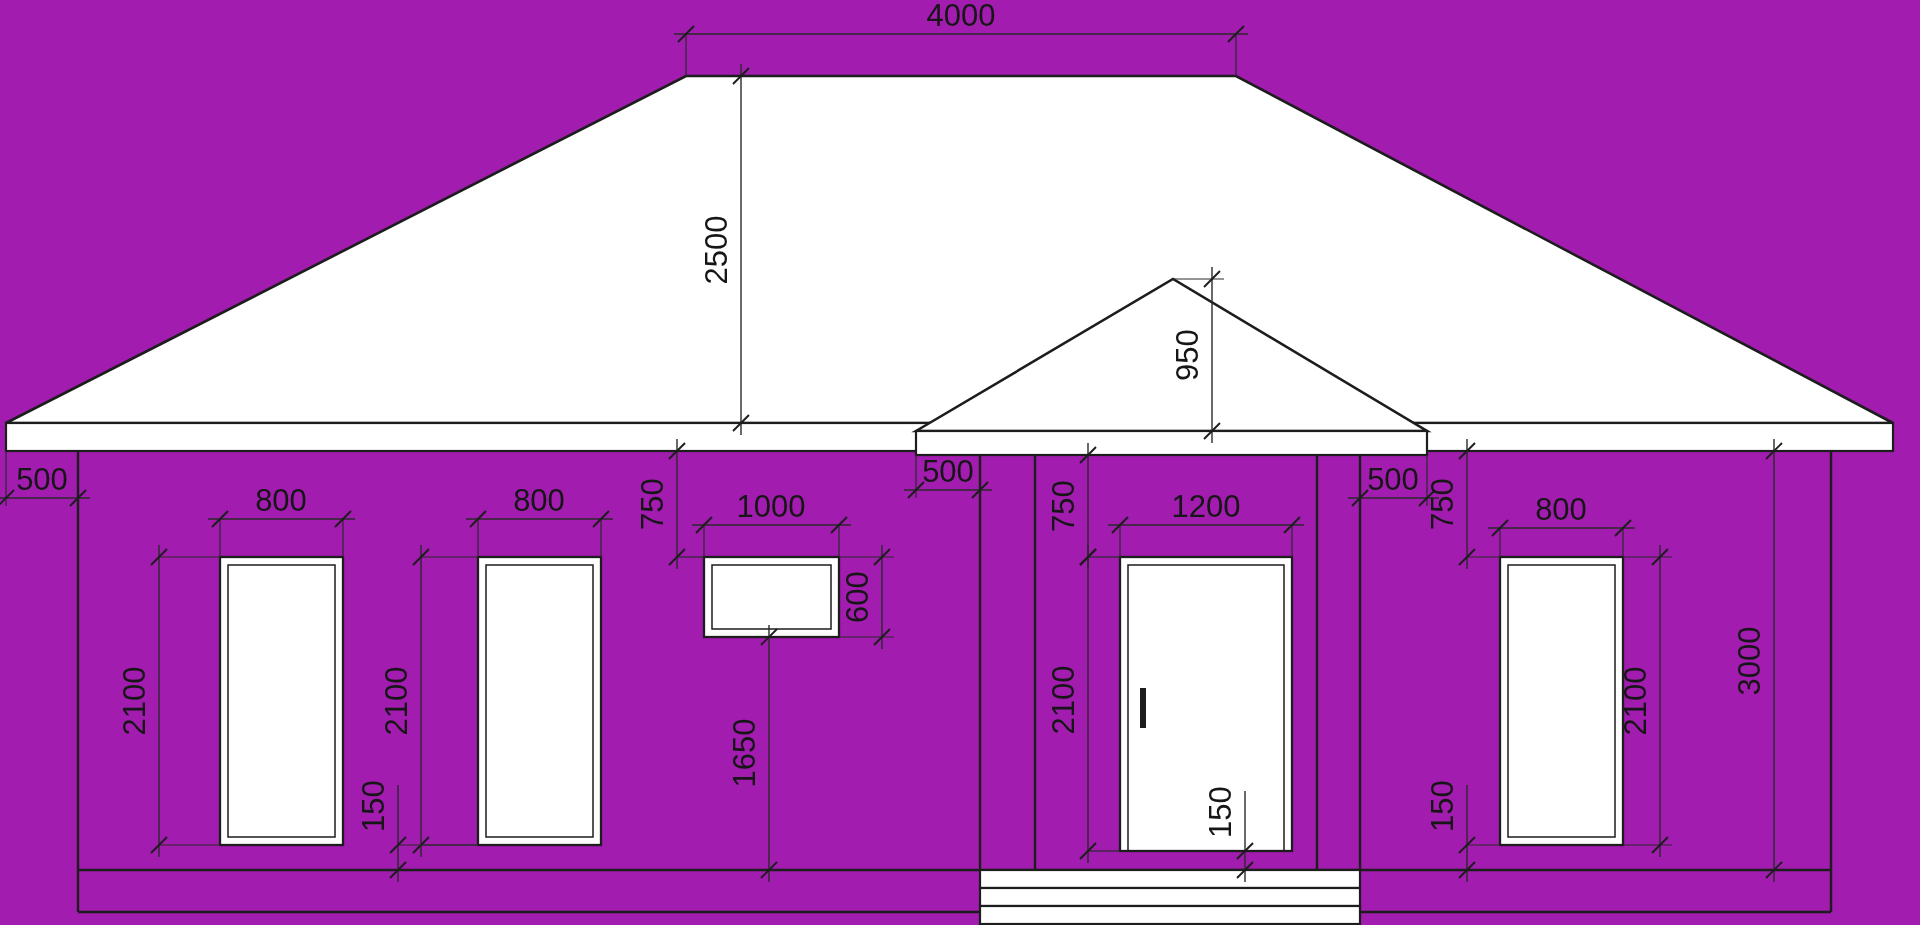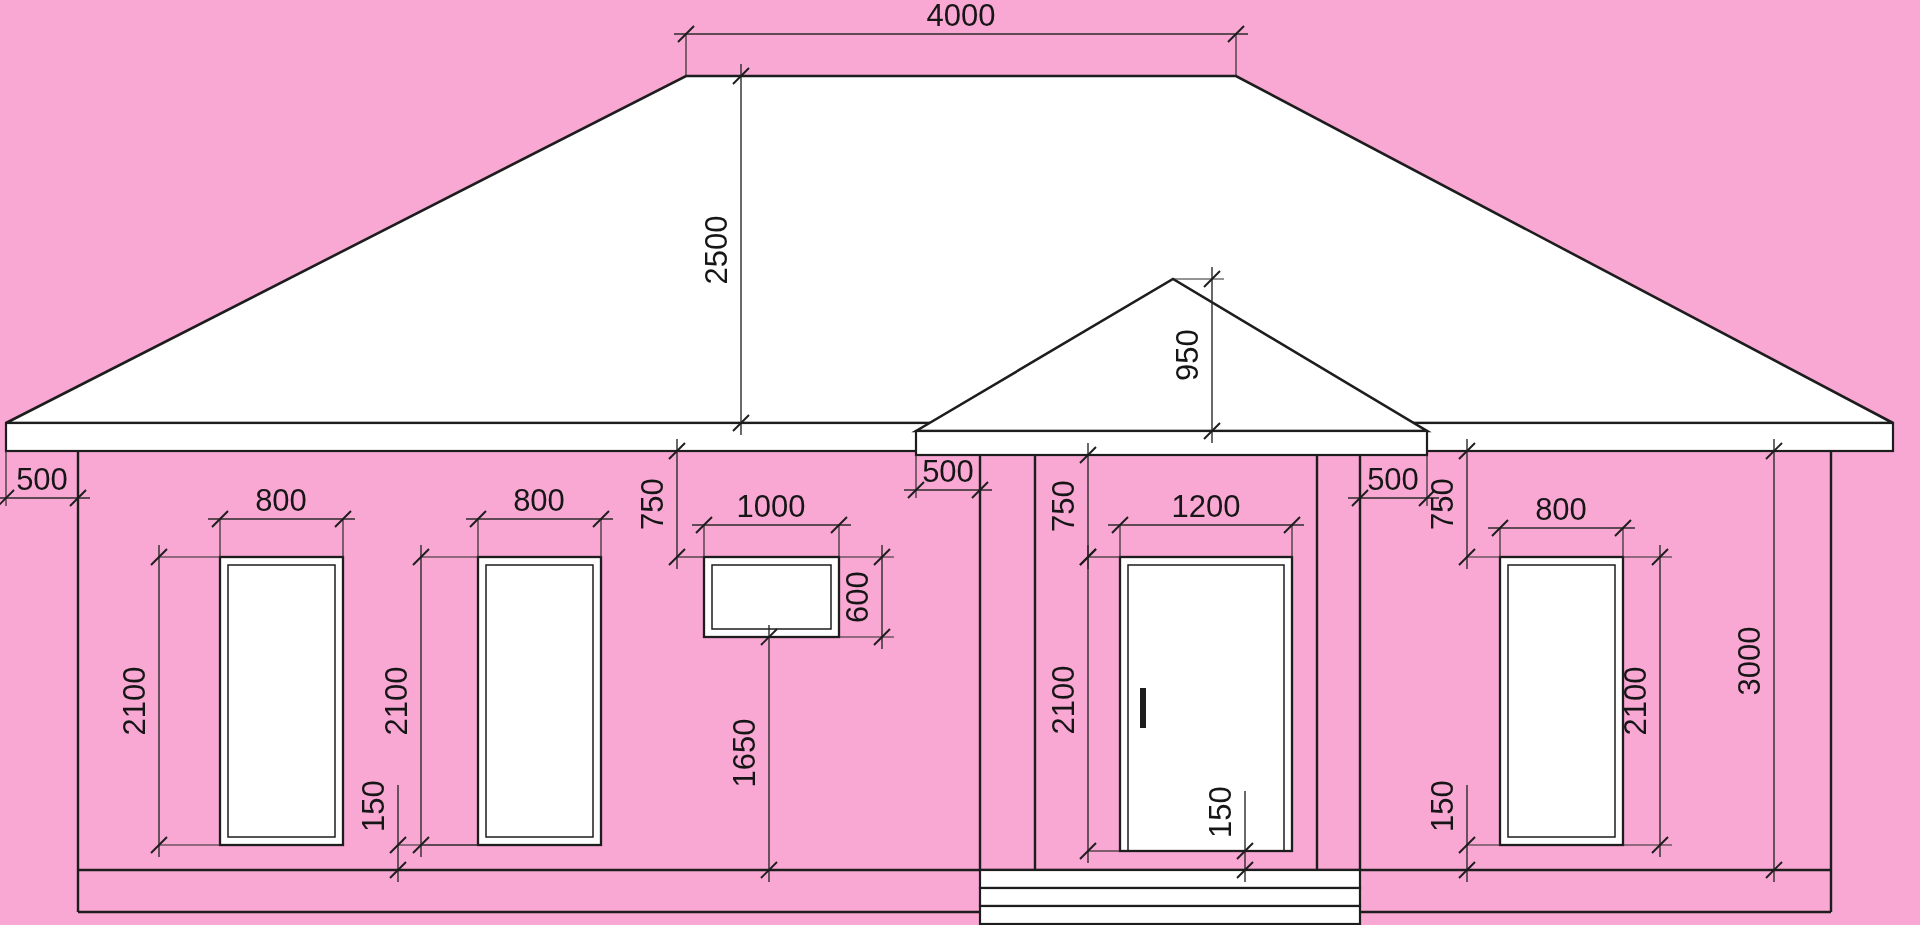--- a/index.html
+++ b/index.html
@@ -1,16 +1,16 @@
 <!DOCTYPE html>
 <html><head>
 <meta charset="utf-8">
 <style>
   html,body{margin:0;padding:0;background:#ffffff}
-  .wrap{width:1920px;height:925px;background:#f9a8d4;overflow:hidden}
+  .wrap{width:1920px;height:925px;background:#a21caf;overflow:hidden}
   svg{display:block}
   svg text{font-family:"Liberation Sans",sans-serif;font-size:31px;fill:#161616;text-anchor:middle}
   .o{fill:#ffffff;stroke:#1d1d1d;stroke-width:2.6}
   .f{fill:#ffffff;stroke:#1d1d1d;stroke-width:2.2}
   .ln{stroke:#1d1d1d;stroke-width:2.4;fill:none}
   .w{fill:#ffffff;stroke:#1d1d1d;stroke-width:2.3}
   .i{fill:none;stroke:#1d1d1d;stroke-width:1.5}
   .dim{stroke:#2a2a2a;stroke-width:1.4;fill:none}
   .ext{stroke:#2a2a2a;stroke-width:1.2;fill:none}
   .tick{stroke:#1d1d1d;stroke-width:1.9;fill:none}

